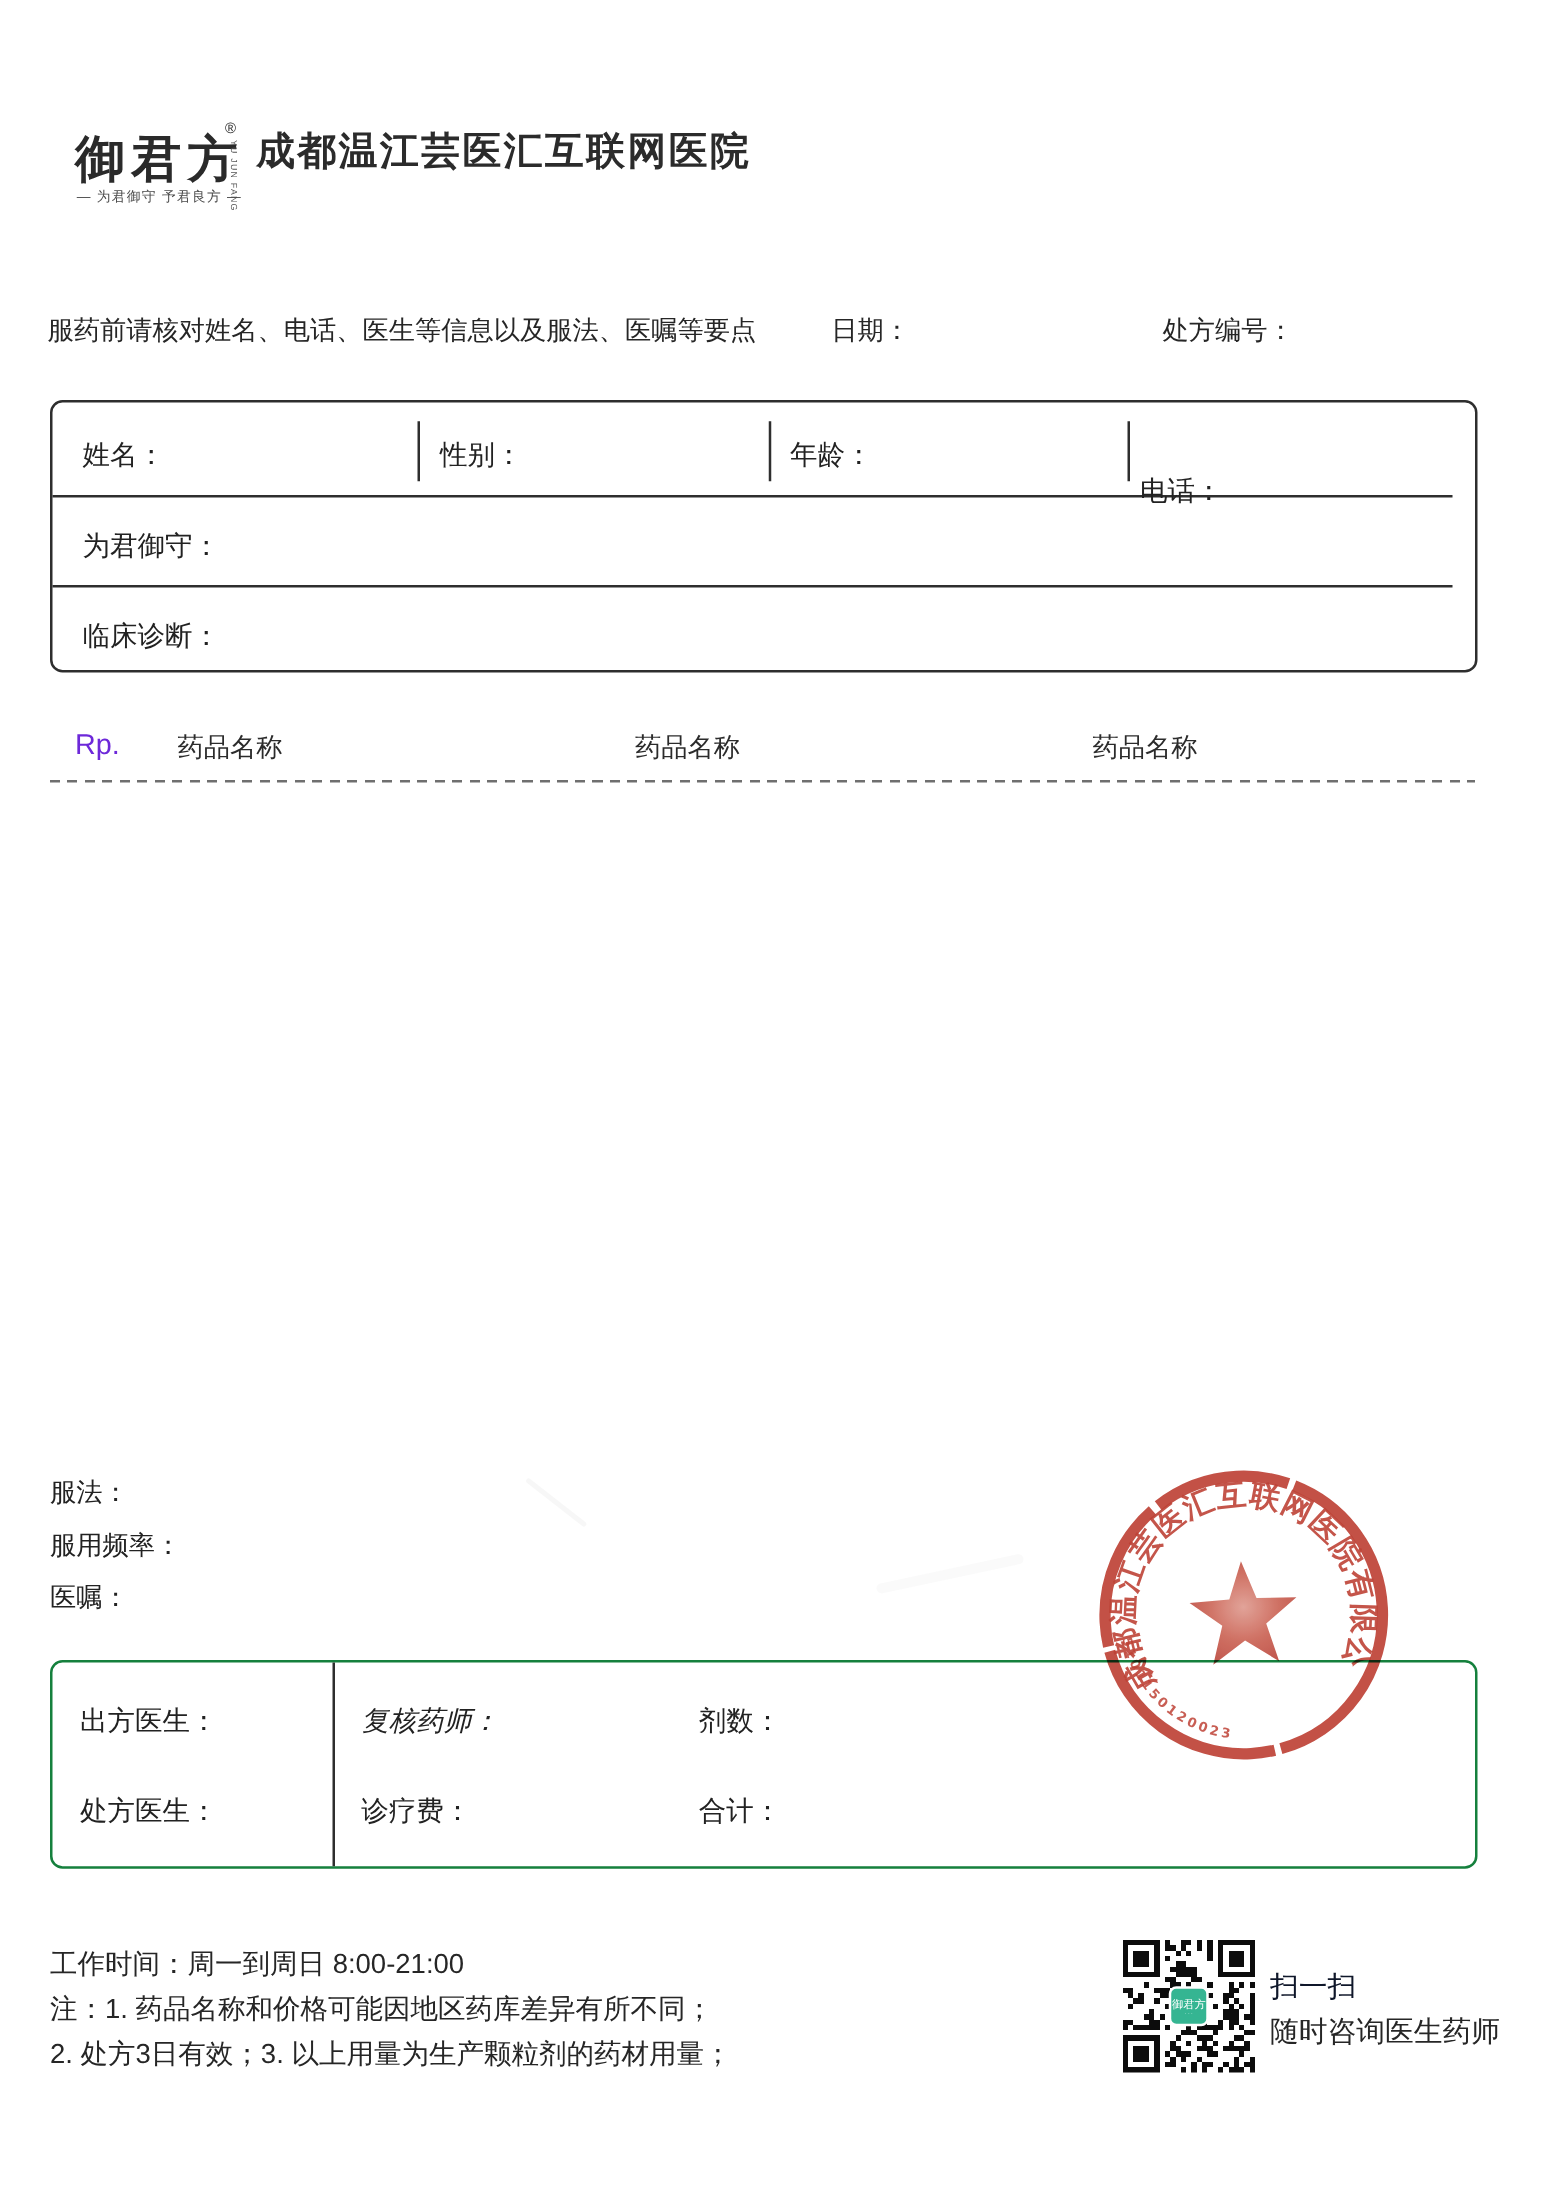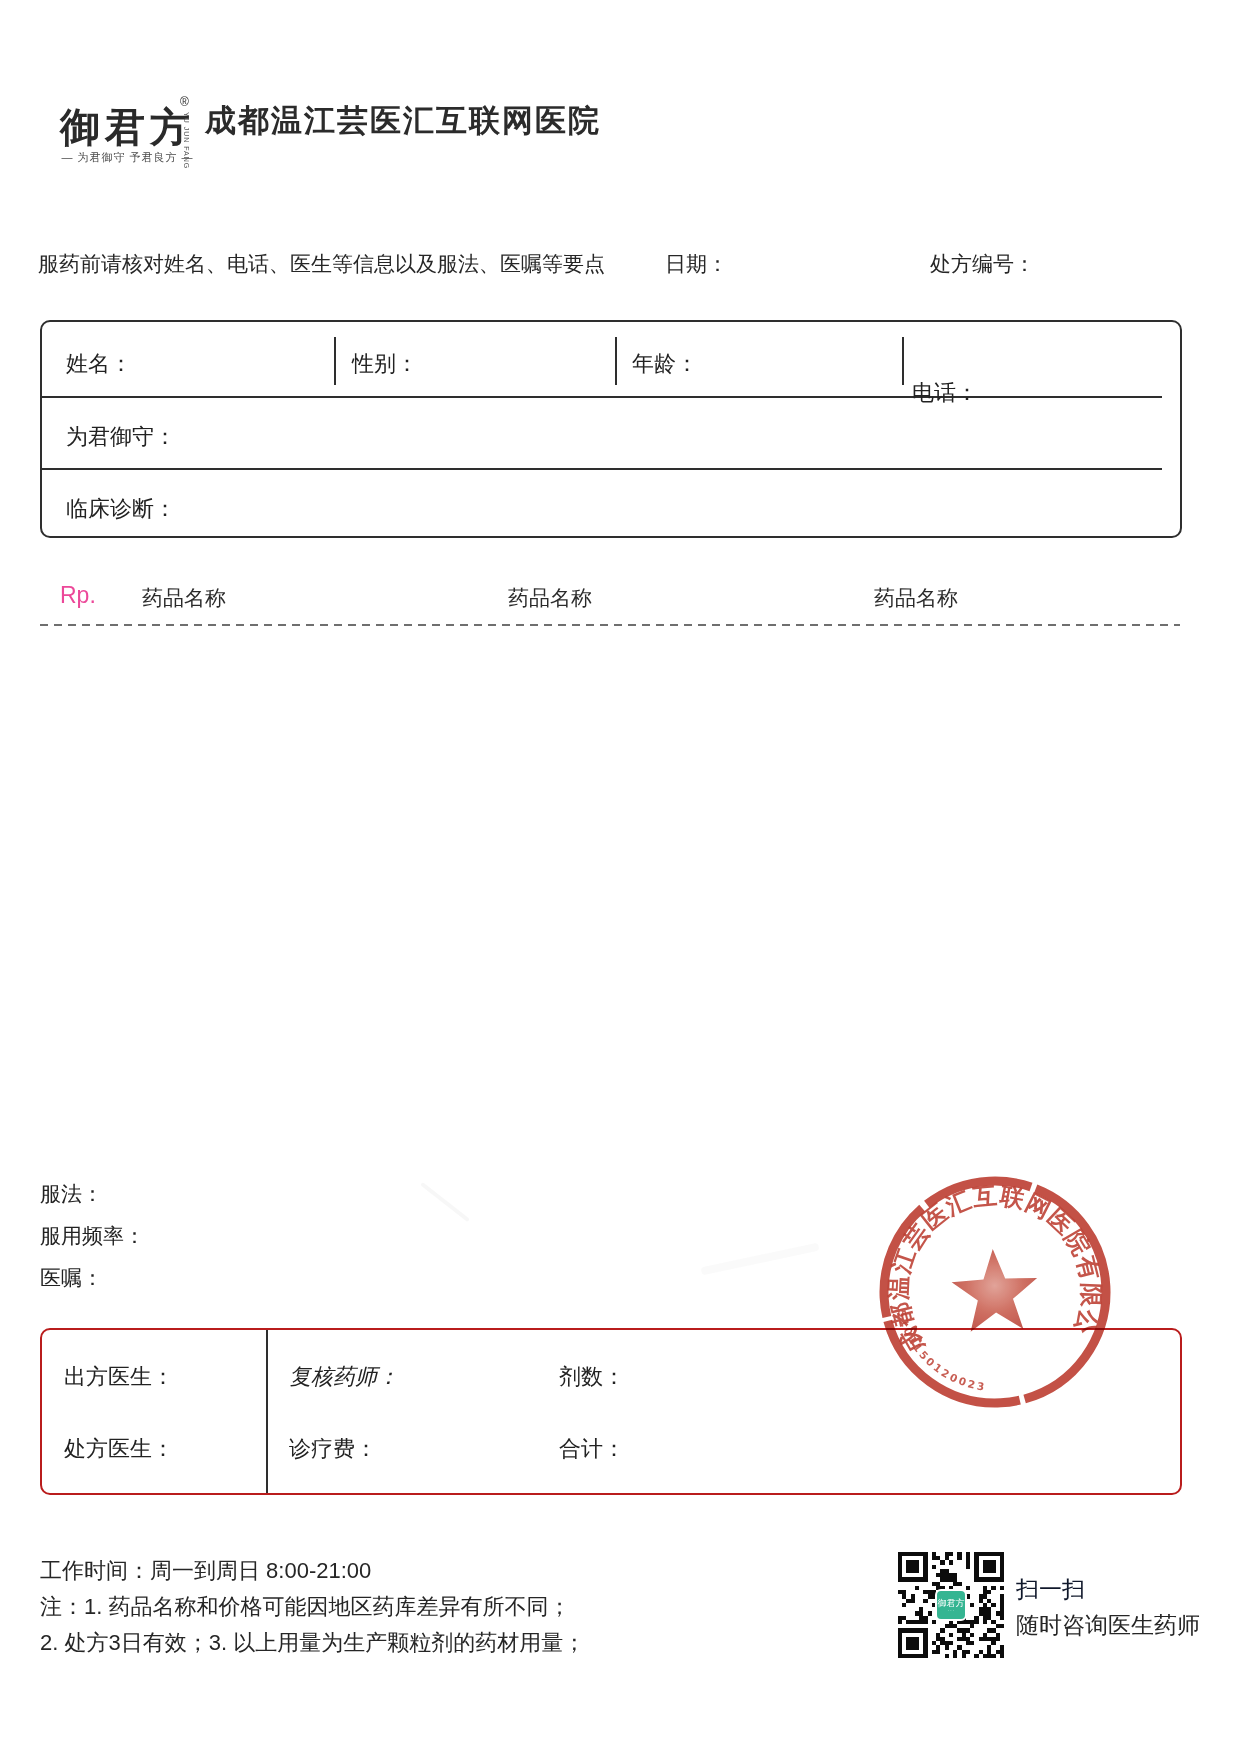--- a/index.html
+++ b/index.html
@@ -29,36 +29,36 @@
   .pbox-vsep{position:absolute;top:15px;width:2px;height:48px;background:#2e2e2e;}
   .pbox-label{position:absolute;font-size:22px;color:#222;}
   .lbl-name{left:24px;top:27px;font-family:Liberation Serif, serif;}
   .lbl-gender{left:310px;top:27px;}
   .lbl-age{left:590px;top:27px;}
   .lbl-phone{left:870px;top:27px;margin-top:29px;}
   .lbl-address{left:24px;top:100px;}
   .lbl-diagnosis{left:24px;top:172px;}
 
   
-  .rp-label{left:60px;top:582px;font-size:23px;color:#ec4899;}
+  .rp-label{left:60px;top:582px;font-size:23px;color:#6d28d9;}
   .drug-col{top:584px;font-size:21px;color:#2b2b2b;}
   .drug-col.c1{left:142px;}
   .drug-col.c2{left:508px;}
   .drug-col.c3{left:874px;}
   .dashed-line{left:40px;top:624px;width:1140px;height:2px;
     background:repeating-linear-gradient(90deg,#6f6f6f 0 8px,transparent 8px 14px);}
 
   
   .usage-label{left:40px;font-size:21px;color:#222;}
   .u-method{top:1180px;}
   .u-frequency{top:1222px;}
   .u-advice{top:1264px;}
 
   
-  .sign-box{left:40px;top:1328px;width:1142px;height:167px;border:2px solid #b91c1c;border-radius:10px;box-sizing:border-box;padding-left:46px;}
+  .sign-box{left:40px;top:1328px;width:1142px;height:167px;border:2px solid #15803d;border-radius:10px;box-sizing:border-box;padding-left:46px;}
   .sbox-vsep{position:absolute;left:224px;top:0;width:2px;height:100%;background:#2e2e2e;}
   .sbox-label{position:absolute;font-size:22px;color:#222;}
   .s-issuing{left:22px;top:32px;}
   .s-review{left:247px;top:32px;font-style:italic;}
   .s-dose{left:517px;top:32px;}
   .s-prescribing{left:22px;top:104px;}
   .s-fee{left:247px;top:104px;}
   .s-total{left:517px;top:104px;}
 
   

